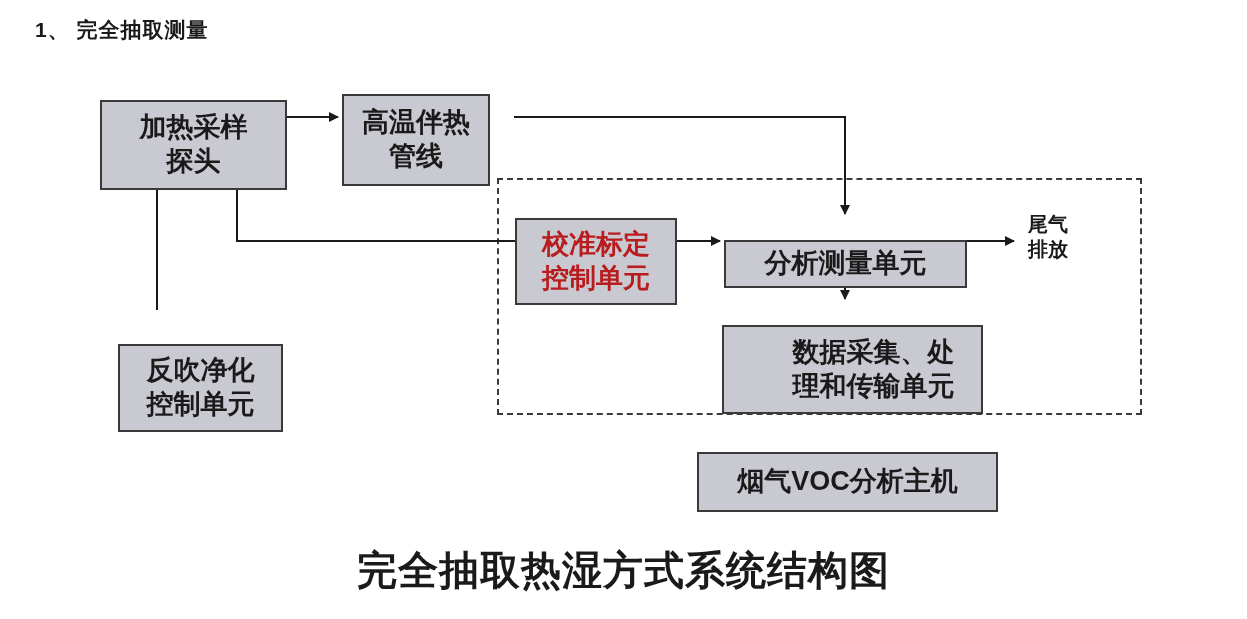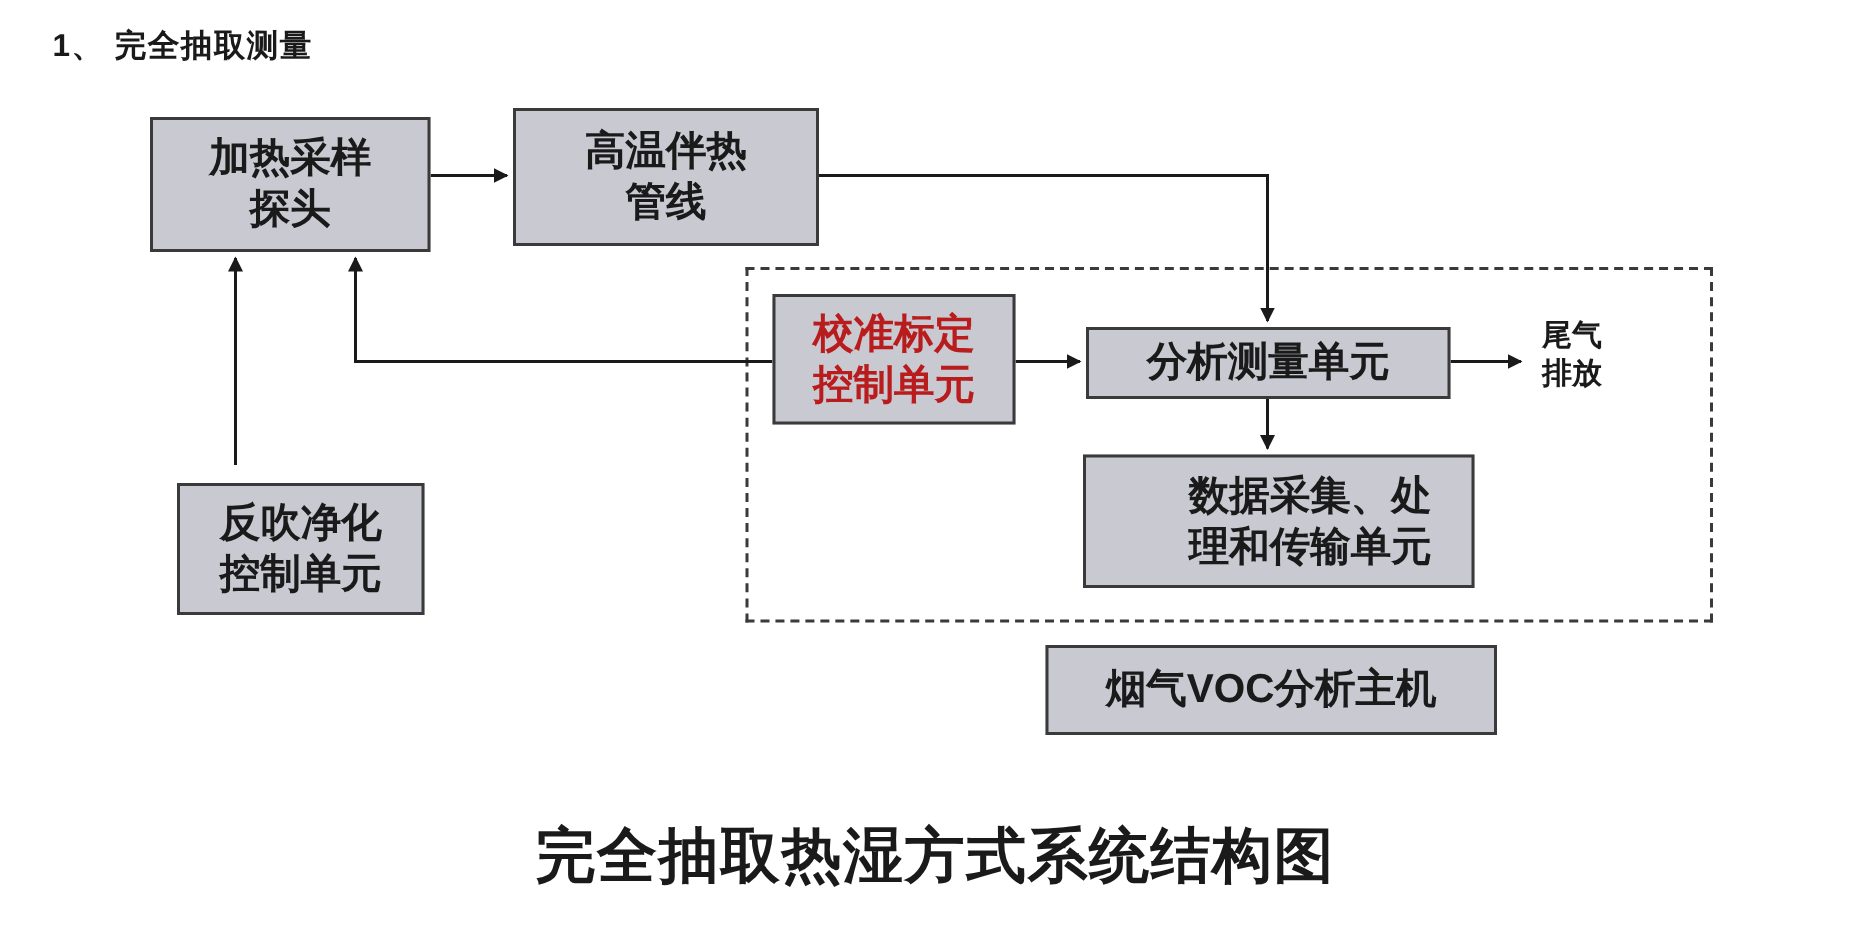--- a/index.html
+++ b/index.html
@@ -29,23 +29,24 @@
     display:flex;
     flex-direction:column;
     align-items:center;
     justify-content:center;
     text-align:center;
     font-weight:bold;
     color:#1a1a1a;
     font-size:27px;
     line-height:1.25;
     box-sizing:border-box;
+    margin-top:22px;
   }
   .node-probe    { left:100px; top:78px;  width:187px; height:90px; }
-  .node-pipeline { left:342px; top:72px;  width:204px; height:92px; }
+  .node-pipeline { left:342px; top:72px;  width:148px; height:92px; }
   .node-calib    { left:515px; top:196px; width:162px; height:87px; color:#b91c1c; }
   .node-analysis { left:724px; top:218px; width:243px; height:48px; }
   .node-data     { left:722px; top:303px; width:261px; height:89px;padding-left:42px; }
   .node-blowback { left:118px; top:322px; width:165px; height:88px; }
   .node-hostlabel{ left:697px; top:430px; width:301px; height:60px; border-width:2px; font-size:27px; }
   .dashed-box{
     position:absolute;
     left:497px; top:178px; width:645px; height:237px;
     border:2px dashed #3a3a3a;
     box-sizing:border-box;

